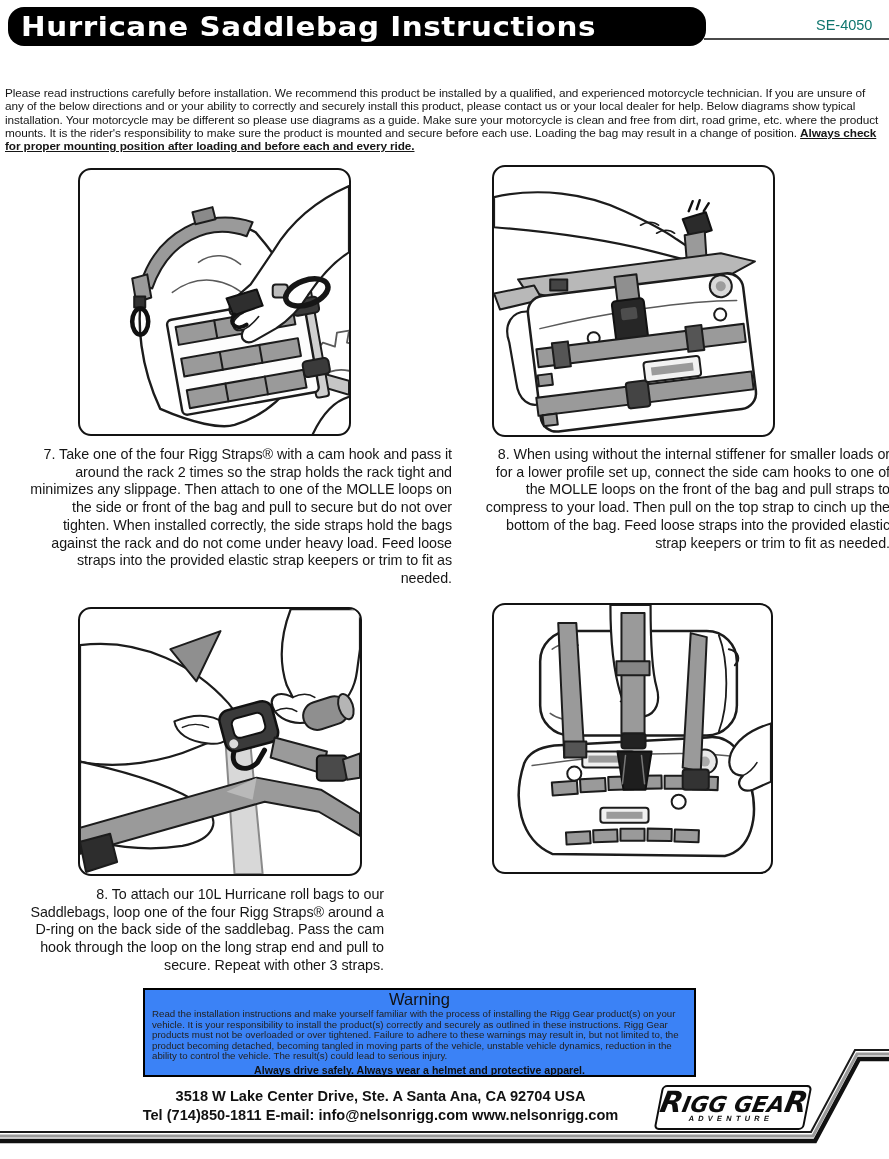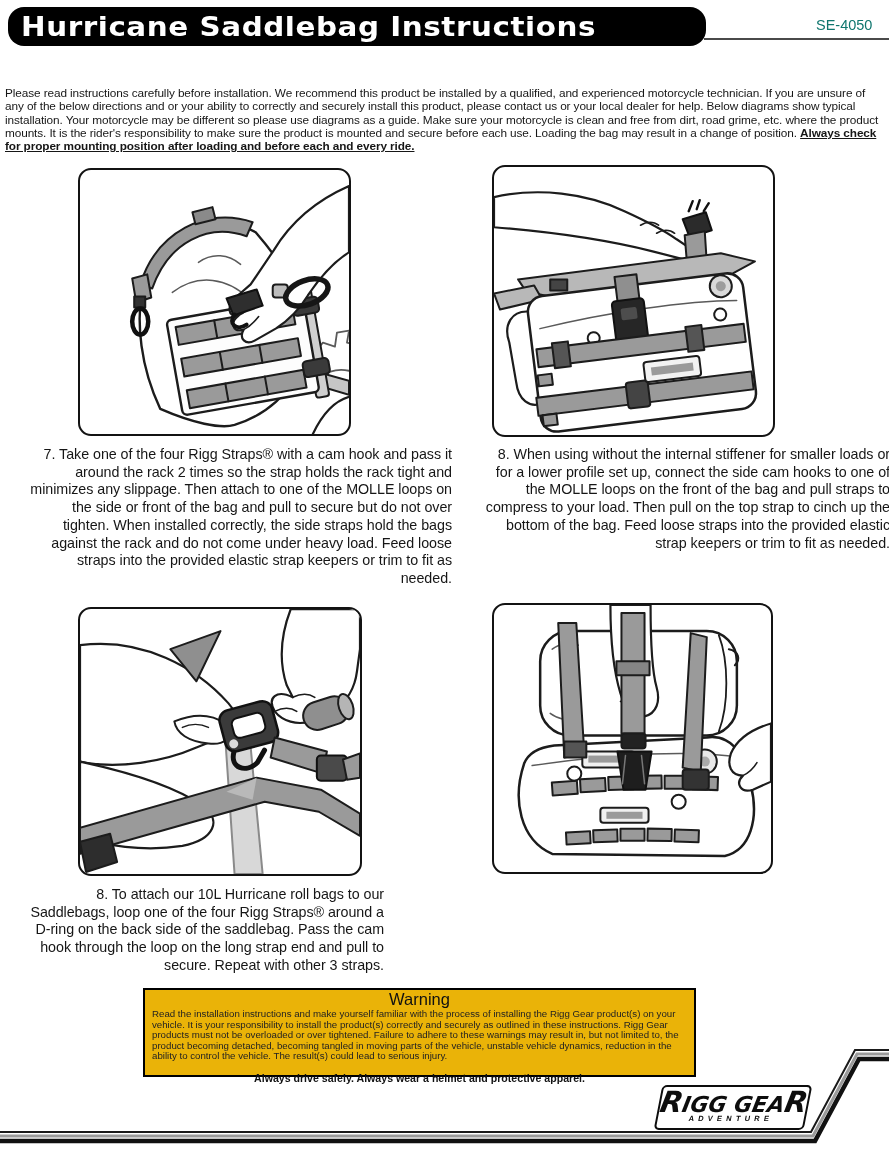--- a/index.html
+++ b/index.html
@@ -30,24 +30,24 @@
 
   
   .step-text{position:absolute;font-size:14.3px;line-height:17.7px;letter-spacing:-.05px;color:#161616;text-align:right;}
   #step7{left:28px;top:446px;width:424px;}
   #step8{left:482px;top:446px;width:408px;}
   #step9{left:28px;top:886px;width:356px;}
   #step10{left:478px;top:886px;width:404px;}
 
   
   .warning-box{position:absolute;left:143px;top:988px;width:553px;height:89px;border:2px solid #000;
-               box-sizing:border-box;background:#eab308;padding:0 7px;}
+               box-sizing:border-box;background:#3b82f6;padding:0 7px;}
   .warning-title{text-align:center;font-size:16.5px;line-height:19px;color:#111;}
   .warning-body{font-size:9.7px;line-height:10.5px;color:#222;}
-  .warning-emphasis{text-align:center;font-weight:bold;font-size:10.6px;line-height:12px;margin-top:10px;color:#111;}
+  .warning-emphasis{text-align:center;font-weight:bold;font-size:10.6px;line-height:12px;margin-top:2px;color:#111;}
 
   
   .footer-address{position:absolute;left:108px;top:1087px;width:545px;text-align:center;
                   font-weight:bold;font-size:14.6px;line-height:18.5px;color:#111;}
 
   
   .logo{position:absolute;left:658px;top:1085px;width:150px;height:45px;transform:skewX(-11deg);
         border:2.6px solid #0d0d0d;border-radius:5px;background:#fff;box-sizing:border-box;
         display:flex;flex-direction:column;align-items:center;justify-content:center;}
   .logo-primary{font-weight:bold;font-style:italic;font-size:22px;line-height:20px;letter-spacing:0;
@@ -237,20 +237,24 @@
   <div class="step-text" id="step7">7. Take one of the four Rigg Straps® with a cam hook and pass it around the rack 2 times so the strap holds the rack tight and minimizes any slippage. Then attach to one of the MOLLE loops on the side or front of the bag and pull to secure but do not over tighten. When installed correctly, the side straps hold the bags against the rack and do not come under heavy load. Feed loose straps into the provided elastic strap keepers or trim to fit as needed.</div>
   <div class="step-text" id="step8">8. When using without the internal stiffener for smaller loads or for a lower profile set up, connect the side cam hooks to one of the MOLLE loops on the front of the bag and pull straps to compress to your load. Then pull on the top strap to cinch up the bottom of the bag. Feed loose straps into the provided elastic strap keepers or trim to fit as needed.</div>
   <div class="step-text" id="step9">8. To attach our 10L Hurricane roll bags to our Saddlebags, loop one of the four Rigg Straps® around a D-ring on the back side of the saddlebag. Pass the cam hook through the loop on the long strap end and pull to secure. Repeat with other 3 straps.</div>
 
   <div class="warning-box">
     <div class="warning-title">Warning</div>
     <div class="warning-body">Read the installation instructions and make yourself familiar with the process of installing the Rigg Gear product(s) on your vehicle.  It is your responsibility to install the product(s) correctly and securely as outlined in these instructions.  Rigg Gear products must not be overloaded or over tightened. Failure to adhere to these warnings may result in, but not limited to, the product becoming detached, becoming tangled in moving parts of the vehicle, unstable vehicle dynamics, reduction in the ability to control the vehicle.  The result(s) could lead to serious injury.</div>
     <div class="warning-emphasis">Always drive safely.  Always wear a helmet and protective apparel.</div>
   </div>
 
+  <div class="footer-address">
+    <div>3518 W Lake Center Drive, Ste. A Santa Ana, CA 92704 USA</div>
+    <div>Tel (714)850-1811 E-mail: info@nelsonrigg.com www.nelsonrigg.com</div>
+  </div>
 
   <div class="logo">
     <div class="logo-primary">
         <span class="bigR">R</span>
         <span>IGG GEA</span>
         <span class="bigR">R</span>
       </div>
     <div class="logo-secondary">ADVENTURE</div>
   </div>
 

